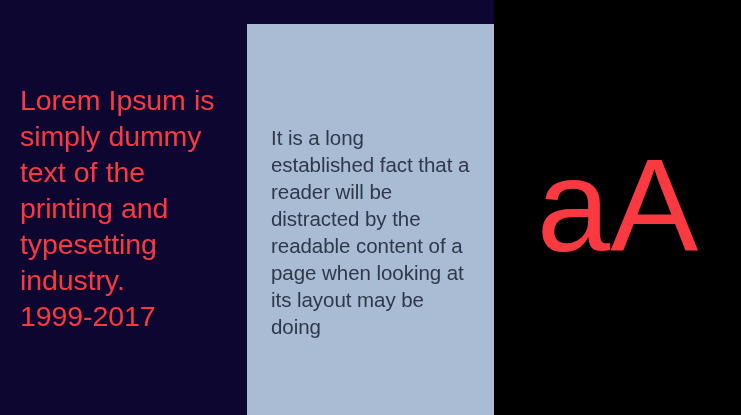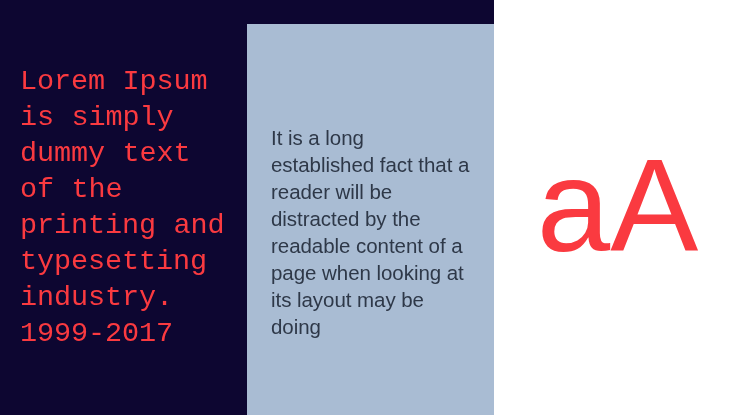--- a/index.html
+++ b/index.html
@@ -31,21 +31,21 @@
     flex: 0 0 247px;
     background: #0d0631;
     display: flex;
     flex-direction: column;
     justify-content: center;
     padding: 0 18px 0 20px;
   }
 
   .headline-text {
     color: #fa3a40;
-    font-family: Liberation Mono, monospace;
+    font-family: Liberation Sans, sans-serif;
     font-size: 28.5px;
     line-height: 36px;
     font-weight: 400;
     letter-spacing: -0.1px;
     white-space: pre-line;
     word-spacing: 0.5px;
   }
 
   
   .panel-bodycopy {
@@ -67,21 +67,21 @@
     line-height: 27px;
     font-weight: 400;
     letter-spacing: -0.05px;
   }
 
   
   .panel-glyphs {
     width: 247px;
     height: 415px;
     flex: 0 0 247px;
-    background: #ffffff;
+    background: #000000;
     display: flex;
     flex-direction: column;
     align-items: center;
     justify-content: center;
   }
 
   .glyph-sample {
     color: #fa3a40;
     font-family: "Liberation Sans", "DejaVu Sans", sans-serif;
     font-size: 132px;

